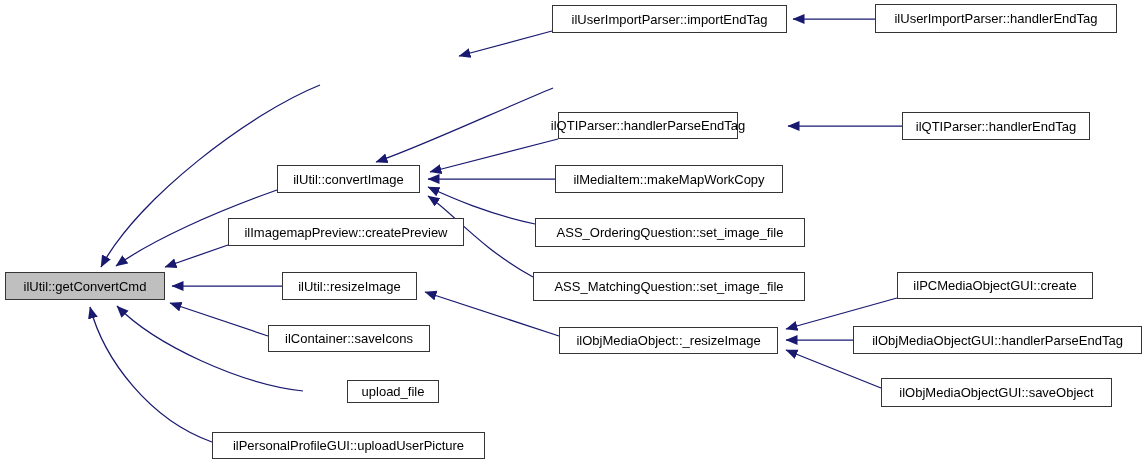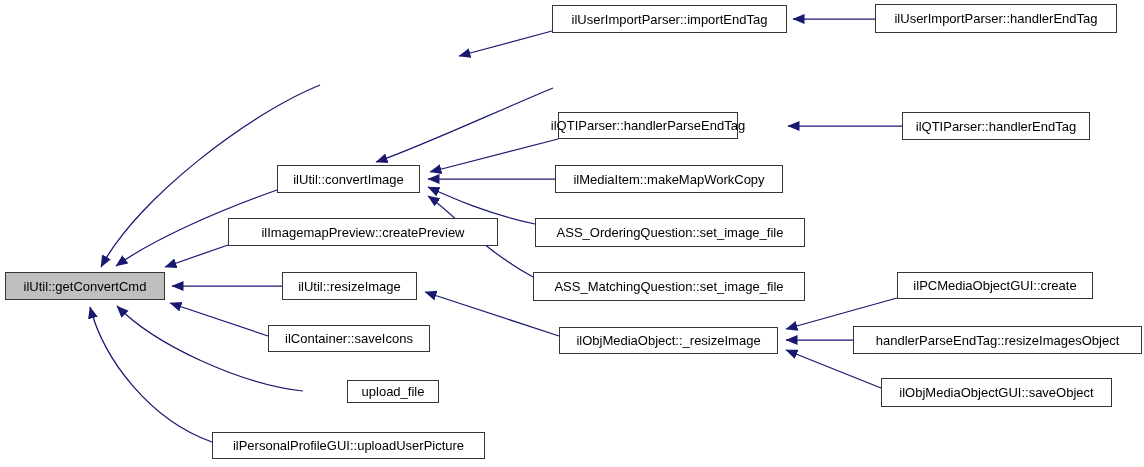--- a/index.html
+++ b/index.html
@@ -88,35 +88,35 @@
 
 
   <div class="node" style="left:558px; top:112px; width:180px; height:27px;">ilQTIParser::handlerParseEndTag</div>
 
   <div class="node" style="left:902px; top:112px; width:188px; height:28px;">ilQTIParser::handlerEndTag</div>
 
   <div class="node" style="left:277px; top:165px; width:143px; height:28px;">ilUtil::convertImage</div>
 
   <div class="node" style="left:555px; top:165px; width:228px; height:28px;">ilMediaItem::makeMapWorkCopy</div>
 
-  <div class="node" style="left:228px; top:218px; width:270px; height:28px;">ilImagemapPreview::createPreview</div>
+  <div class="node" style="left:228px; top:218px; width:236px; height:28px;">ilImagemapPreview::createPreview</div>
 
   <div class="node" style="left:535px; top:218px; width:270px; height:29px;">ASS_OrderingQuestion::set_image_file</div>
 
   <div class="node" style="left:282px; top:272px; width:135px; height:28px;">ilUtil::resizeImage</div>
 
   <div class="node" style="left:533px; top:272px; width:272px; height:29px;">ASS_MatchingQuestion::set_image_file</div>
 
   <div class="node" style="left:897px; top:272px; width:196px; height:27px;">ilPCMediaObjectGUI::create</div>
 
   <div class="node" style="left:268px; top:325px; width:162px; height:27px;">ilContainer::saveIcons</div>
 
   <div class="node" style="left:559px; top:327px; width:219px; height:27px;">ilObjMediaObject::_resizeImage</div>
 
-  <div class="node" style="left:853px; top:326px; width:289px; height:28px;">handlerParseEndTag::resizeImagesObject</div>
+  <div class="node" style="left:853px; top:326px; width:289px; height:28px;">ilObjMediaObjectGUI::handlerParseEndTag</div>
 
   <div class="node" style="left:303px; top:380px; width:92px; height:23px;margin-left:44px;">upload_file</div>
 
   <div class="node" style="left:881px; top:378px; width:231px; height:29px;">ilObjMediaObjectGUI::saveObject</div>
 
   <div class="node" style="left:212px; top:432px; width:273px; height:27px;">ilPersonalProfileGUI::uploadUserPicture</div>
 
 </div>
 
 </body></html>

